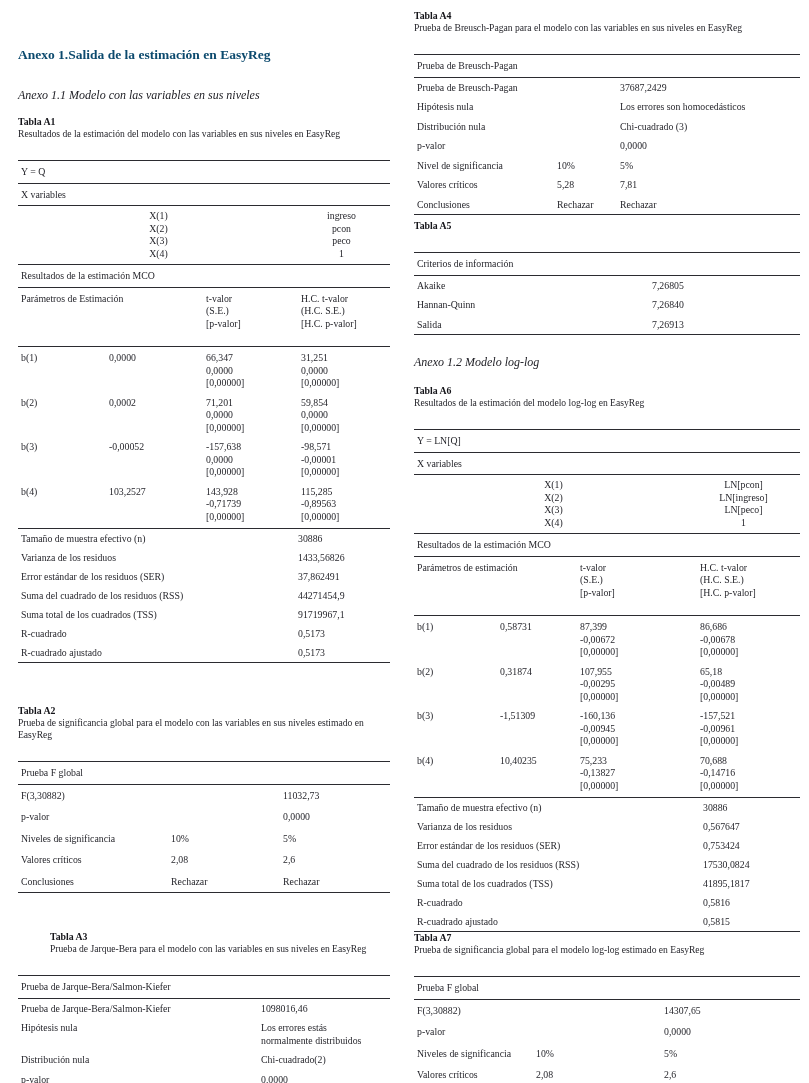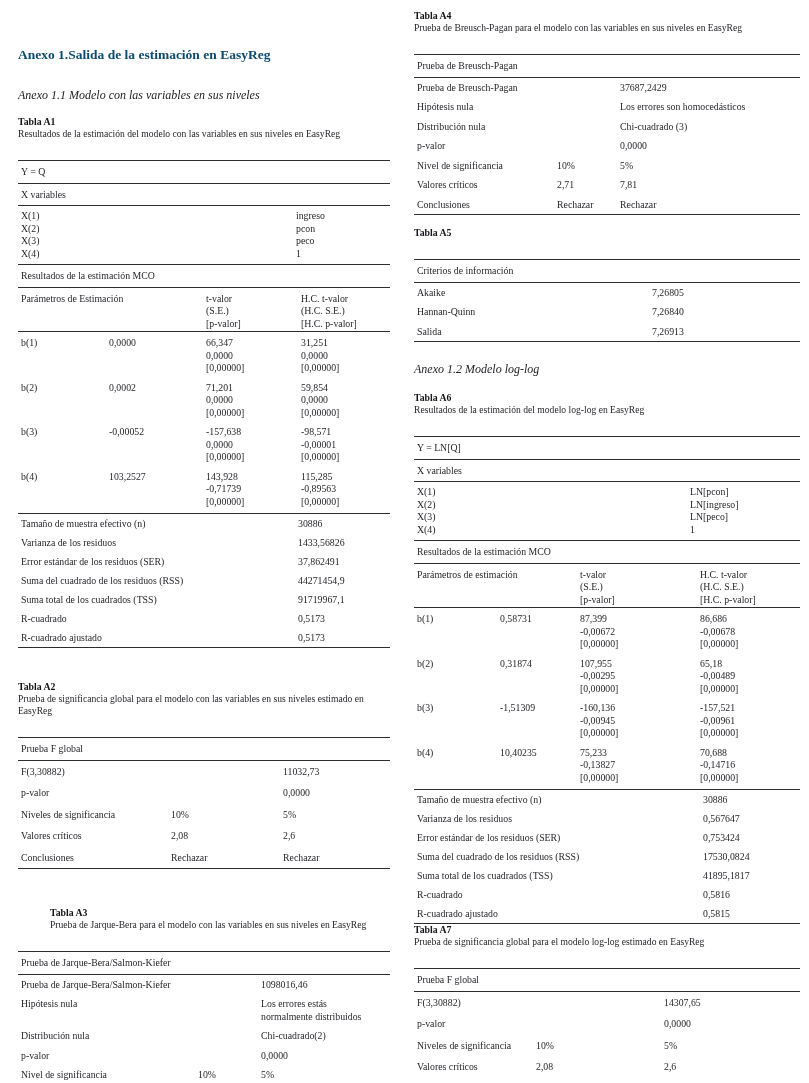--- a/index.html
+++ b/index.html
@@ -17,41 +17,41 @@
   .tlabel   { font-size:9.8px; font-weight:bold; color:#15151a; line-height:12px; }
   .tcaption { font-size:9.6px; line-height:12px; color:#26262c; }
   .t        { font-size:9.8px; line-height:12.5px; color:#26262c; }
 
   .tbl { border-top:1.2px solid #2b2b30; border-bottom:1.2px solid #2b2b30; margin-top:20px; }
   .band { padding:5px 3px 4px 3px; border-bottom:1px solid #2b2b30; }
   .rb   { border-bottom:1px solid #2b2b30; }
 
   .trow { display:grid; padding:4px 3px 3px 3px; }
   .xlist { padding:4px 3px 4px 3px; display:grid; row-gap:0; }
-  .xrow { display:grid; }
+  .xrow { display:grid;text-align:center; }
 
   .stack { white-space:pre-line; }
 
   
   .cols-a1-x  .xrow { grid-template-columns:275px 1fr; }
   .cols-a1-p        { grid-template-columns:88px 97px 95px 1fr; }
   .cols-a1-s  .trow { grid-template-columns:277px 1fr; padding:3.5px 3px 3px 3px; }
 
   .cols-a6-x  .xrow { grid-template-columns:273px 1fr; }
   .cols-a6-p        { grid-template-columns:83px 80px 120px 1fr; }
   .cols-a6-s  .trow { grid-template-columns:286px 1fr; padding:3.5px 3px 3px 3px; }
 
   .cols-a2 .trow { grid-template-columns:150px 112px 1fr; padding:5px 3px 4px 3px; }
   .cols-a3 .trow { grid-template-columns:177px 63px  1fr; }
   .cols-a4 .trow { grid-template-columns:140px 63px  1fr; }
   .cols-a5 .trow { grid-template-columns:235px 1fr; }
   .cols-a7 .trow { grid-template-columns:119px 128px 1fr; padding:5px 3px 4px 3px; }
 
   .prow { display:grid; padding:5px 3px 2px 3px; }
-  .phead { display:grid; padding:5px 3px 1px 3px; }
+  .phead { display:grid; padding:5px 3px 16px 3px; }
 </style>
 </head>
 <body>
 
 <div class="col col-left">
 
   <h1 class="main-heading">Anexo 1.Salida de la estimación en EasyReg</h1>
   <h2 class="sub-heading">Anexo 1.1 Modelo con las variables en sus niveles</h2>
 
   <div style="margin-top:13px;">
@@ -155,21 +155,21 @@
         <span class="t">R-cuadrado</span>
           <span class="t">0,5173</span>
       </div>
       <div class="trow">
         <span class="t">R-cuadrado ajustado</span>
           <span class="t">0,5173</span>
       </div>
     </div>
   </section>
 
-  <div style="margin-top:33px;">
+  <div style="margin-top:42px;">
     <div class="tlabel">Tabla A2</div>
     <div class="tcaption">Prueba de significancia global para el modelo con las variables en sus niveles estimado en EasyReg</div>
   </div>
   <section class="tbl cols-a2">
     <div class="band t">Prueba F global</div>
     <div class="trow">
       <span class="t">F(3,30882)</span>
         <span class="t"></span>
         <span class="t">11032,73</span>
     </div>
@@ -268,31 +268,31 @@
         <span class="t"></span>
         <span class="t">0,0000</span>
     </div>
     <div class="trow">
       <span class="t">Nivel de significancia</span>
         <span class="t">10%</span>
         <span class="t">5%</span>
     </div>
     <div class="trow">
       <span class="t">Valores críticos</span>
-        <span class="t">2,71</span>
+        <span class="t">5,28</span>
         <span class="t">7,81</span>
     </div>
     <div class="trow">
       <span class="t">Conclusiones</span>
         <span class="t">Rechazar</span>
         <span class="t">Rechazar</span>
     </div>
   </section>
 
-  <div style="margin-top:12px;">
+  <div style="margin-top:5px;">
     <div class="tlabel">Tabla A5</div>
   </div>
   <section class="tbl cols-a5">
     <div class="band t">Criterios de información</div>
     <div class="trow">
       <span class="t">Akaike</span>
         <span class="t">7,26805</span>
     </div>
     <div class="trow">
       <span class="t">Hannan-Quinn</span>

